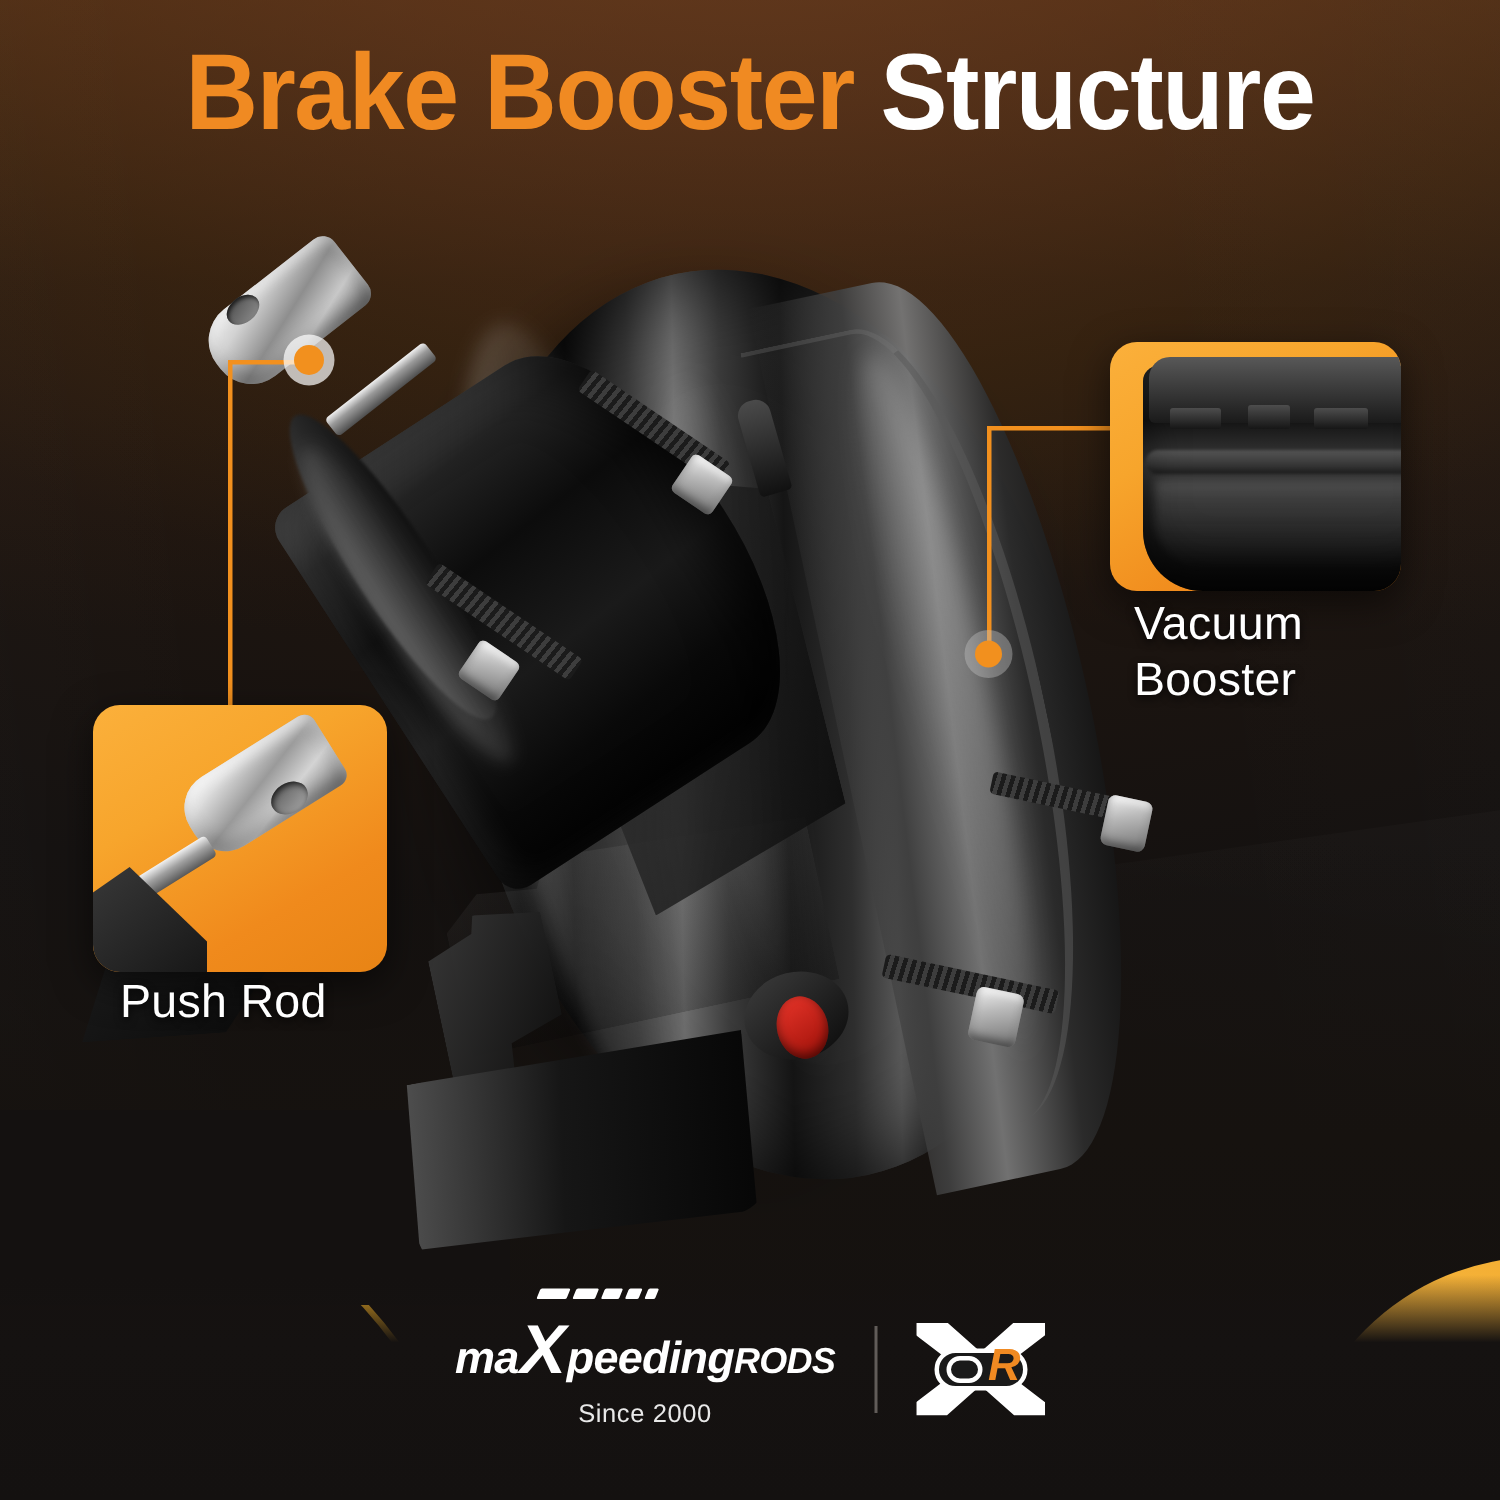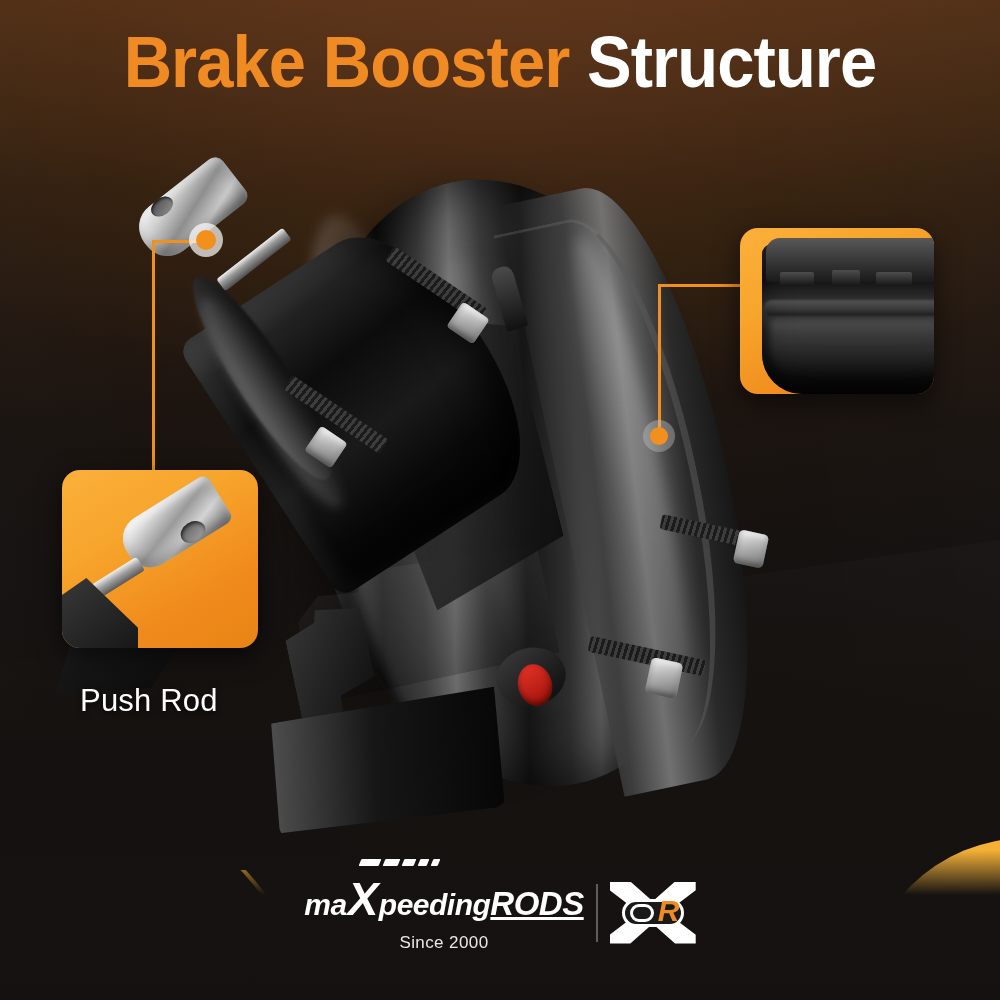--- a/index.html
+++ b/index.html
@@ -286,36 +286,36 @@
   .dot-pr{left:196px;top:230px;width:20px;height:20px;
           box-shadow:0 0 0 7px rgba(255,255,255,.70);}
   .dot-vb{left:650px;top:427px;width:18px;height:18px;
           box-shadow:0 0 0 7px rgba(190,190,190,.42);}
 
   
   .label{
     position:absolute;color:#fff;font-size:31px;font-weight:400;line-height:1.18;
     letter-spacing:.2px;text-shadow:0 2px 6px rgba(0,0,0,.8);
   }
-  .label-pushrod{left:80px;top:650px;width:260px;margin-top:33px;}
+  .label-pushrod{left:80px;top:650px;width:260px;}
   .label-vacuum{left:756px;top:398px;width:230px;}
 
   
   .footer{position:absolute;left:0;bottom:0;width:1000px;height:150px;
     background:linear-gradient(180deg, rgba(20,17,16,0) 0%, #151211 30%, #141110 100%);}
   .footer-row{position:absolute;left:0;top:22px;width:1000px;
-    display:flex;align-items:center;justify-content:center;gap:12px;}
+    display:flex;align-items:center;justify-content:center;gap:26px;}
   .brand{display:flex;flex-direction:column;align-items:center;}
   .brand-word{display:flex;align-items:baseline;position:relative;
     font-family:"Liberation Sans Narrow","Liberation Sans",sans-serif;
     font-weight:700;font-style:italic;color:#fff;letter-spacing:-.5px;}
   .bw-ma{font-size:30px;}
   .bw-x{font-size:46px;margin:0 1px;}
   .bw-peeding{font-size:30px;}
-  .bw-rods{font-size:33px;text-decoration:underline;}
+  .bw-rods{font-size:24px;}
   .speed-lines{position:absolute;left:56px;top:-13px;display:flex;gap:4px;transform:skewX(-22deg);}
   .speed-lines i{display:block;width:9px;height:7px;background:#fff;border-radius:1px;}
   .speed-lines i:nth-child(1){width:20px;}
   .speed-lines i:nth-child(2){width:15px;}
   .speed-lines i:nth-child(3){width:12px;}
   .speed-lines i:nth-child(4){width:9px;}
   .speed-lines i:nth-child(5){width:7px;}
   .brand-since{color:#e9e9e9;font-size:17px;margin-top:7px;letter-spacing:.4px;}
   .divider{width:2px;height:58px;background:#6e6a66;opacity:.85;}
   .xlogo{position:relative;width:86px;height:62px;}
@@ -406,20 +406,24 @@
 
   <div class="callout callout-vacuum">
     <div class="vb-body"></div>
     <div class="vb-top"></div>
     <div class="vb-tab vb-t1"></div>
     <div class="vb-tab vb-t2"></div>
     <div class="vb-tab vb-t3"></div>
     <div class="vb-groove"></div>
     <div class="vb-hl"></div>
   </div>
+  <div class="label label-vacuum">
+    <div>Vacuum</div>
+    <div>Booster</div>
+  </div>
 
   <div class="footer">
     <div class="footer-row">
       <div class="brand">
         <div class="brand-word">
           <span class="bw-ma">ma</span>
             <span class="bw-x">X</span>
             <span class="bw-peeding">peeding</span>
             <span class="bw-rods">RODS</span>
           <span class="speed-lines">

